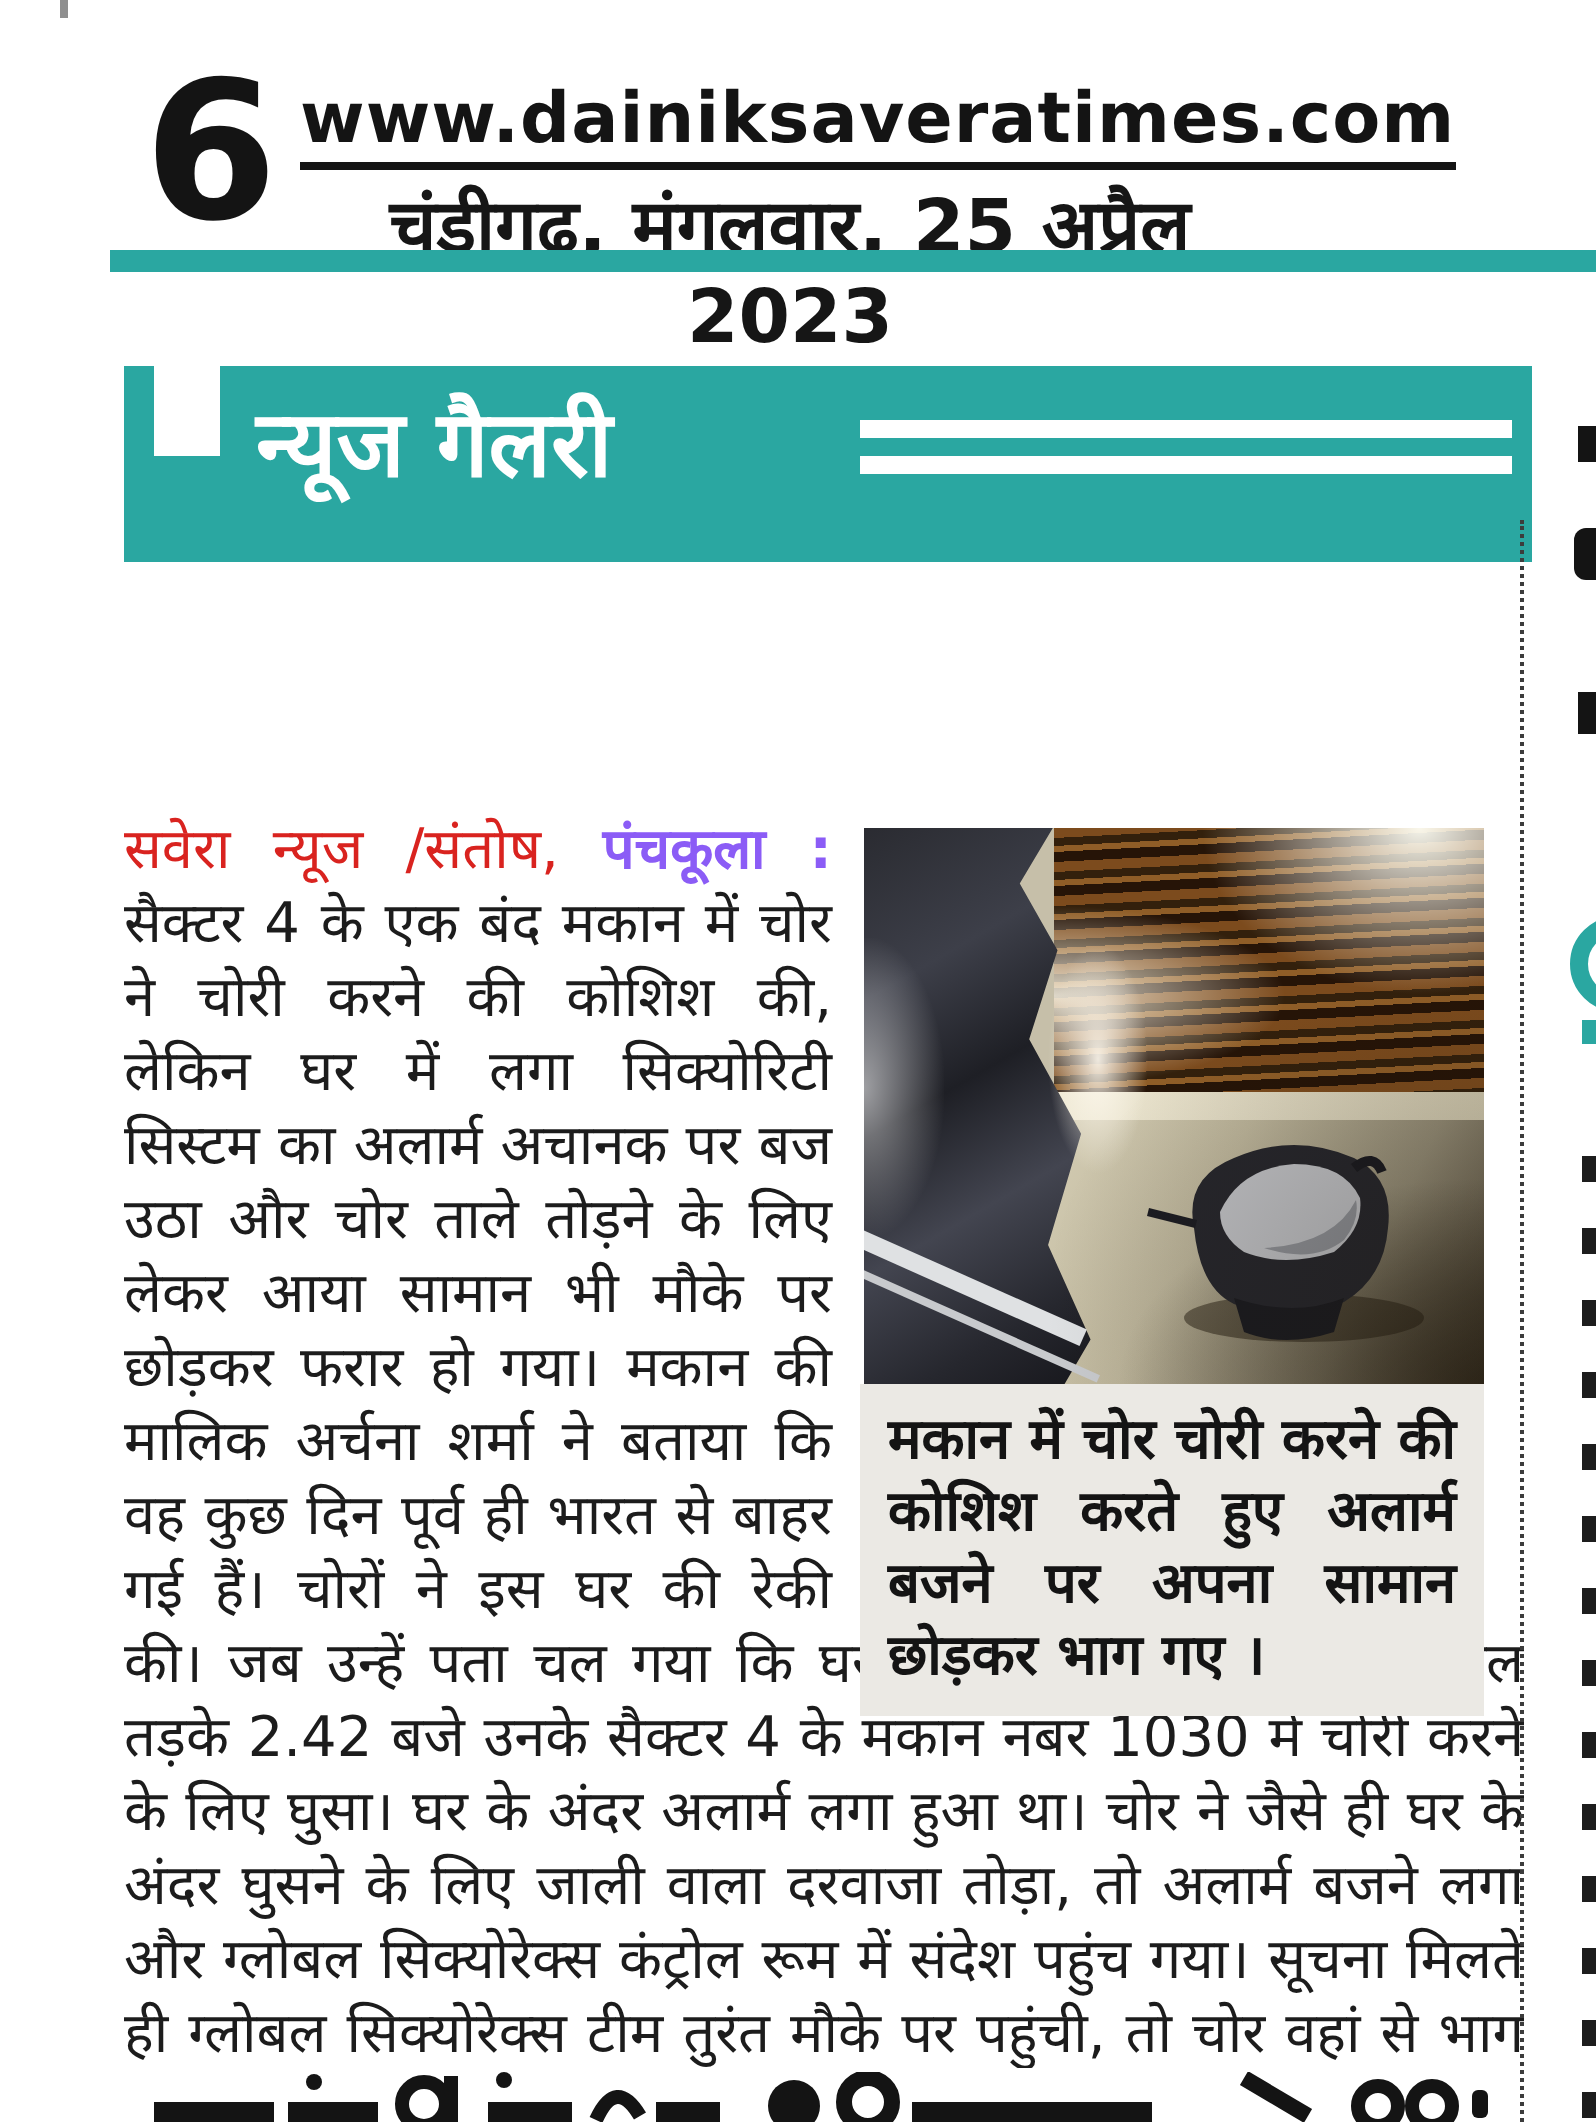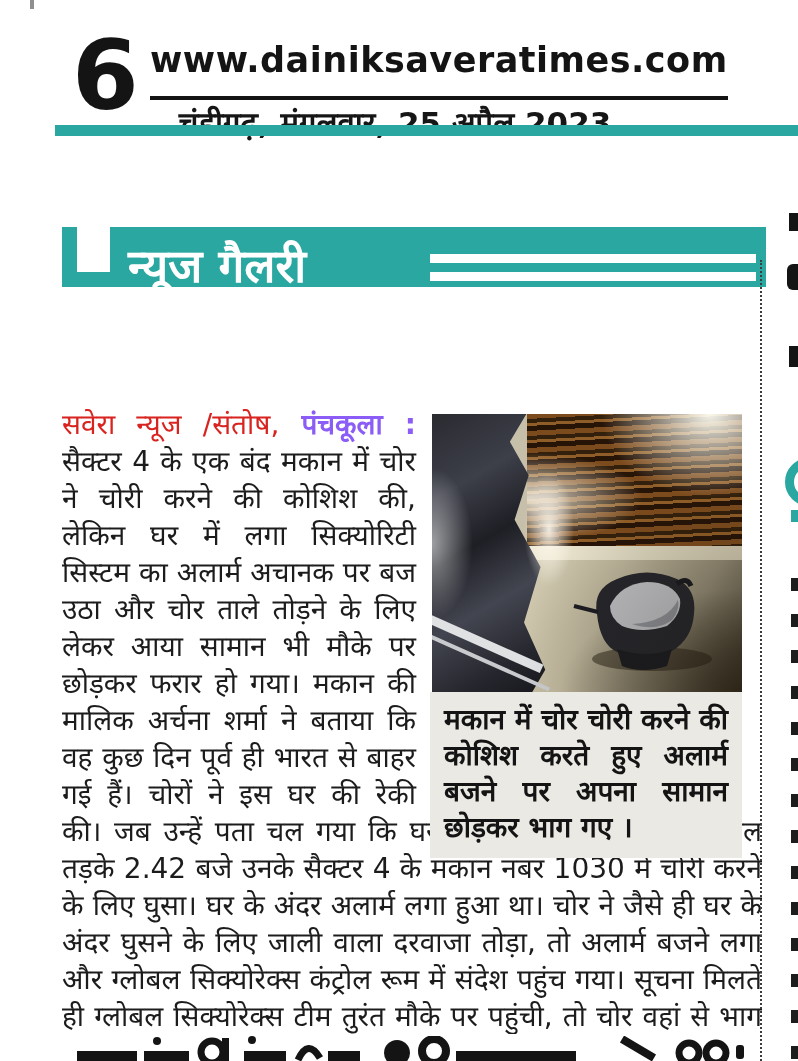--- a/index.html
+++ b/index.html
@@ -8,26 +8,26 @@
     background:#ffffff; font-family:"DejaVu Sans","Liberation Sans",sans-serif;
     color:#1b1b1b;
   }
   .abs{position:absolute;}
 
   
   .corner-mark{left:30px; top:0; width:4px; height:9px; background:#8f8f8f;}
   .page-number{left:72px; top:36px; font-size:96px; font-weight:bold; line-height:80px; color:#141414;}
   .masthead-right{left:150px; top:40px; width:490px; text-align:center;}
   .website{display:inline-block; font-size:35px; font-weight:bold; color:#141414;
-           border-bottom:4px solid #141414; padding-bottom:16px; letter-spacing:.5px;}
-  .dateline{font-size:31px; font-weight:bold; color:#161616; margin-top:1px;}
+           border-bottom:4px solid #141414; padding-bottom:1px; letter-spacing:.5px;}
+  .dateline{font-size:37px; font-weight:bold; color:#161616; margin-top:1px;}
 
   
   .topbar{left:55px; top:125px; width:743px; height:11px;}
-  .banner{left:62px; top:183px; width:704px; height:60px;margin-top:44px;}
+  .banner{left:62px; top:183px; width:704px; height:98px;}
   .banner-notch{left:15px; top:0; width:33px; height:45px; background:#ffffff;}
   .banner-label{left:66px; top:8px; font-size:46px; font-weight:bold; color:#ffffff; line-height:62px; white-space:nowrap;}
   .banner-stripe{left:368px; right:10px; height:9px; background:#ffffff;}
   .stripe1{top:27px;} .stripe2{top:45px;}
 
   
   .headline{left:62px; top:274px; width:706px; font-size:49px; line-height:59px;
             font-weight:bold; color:#151515; letter-spacing:-0.5px;}
 
   

